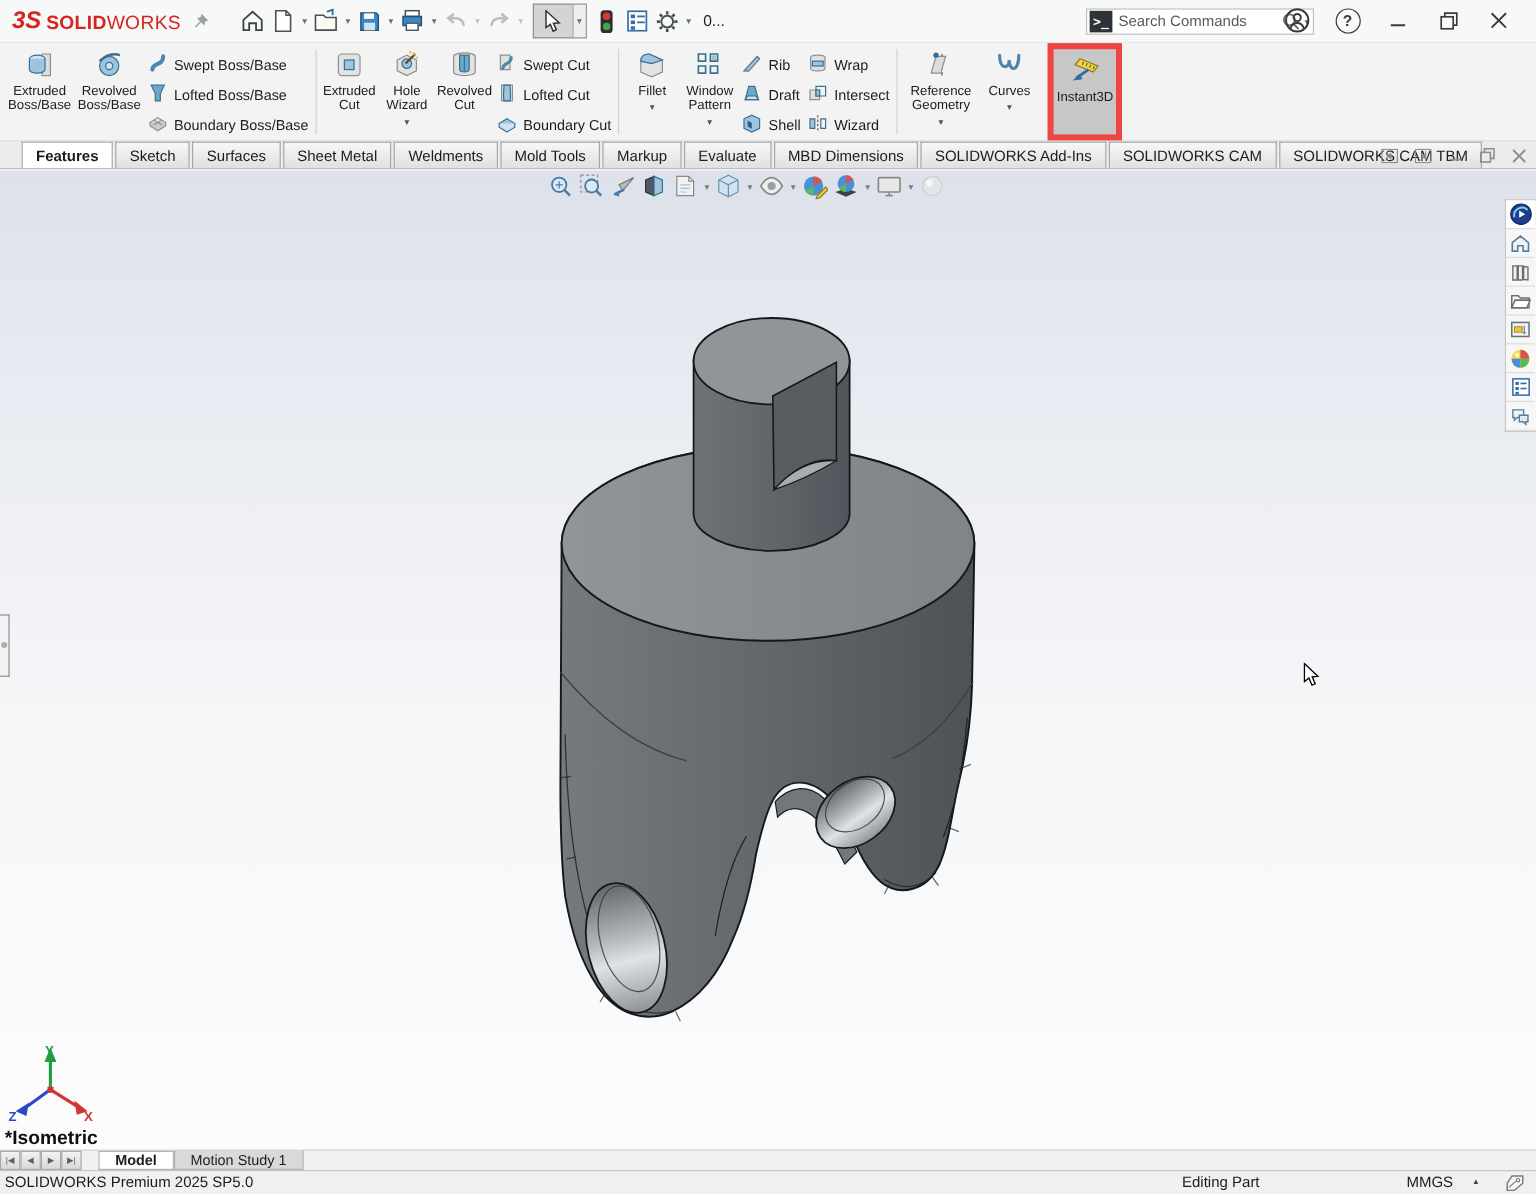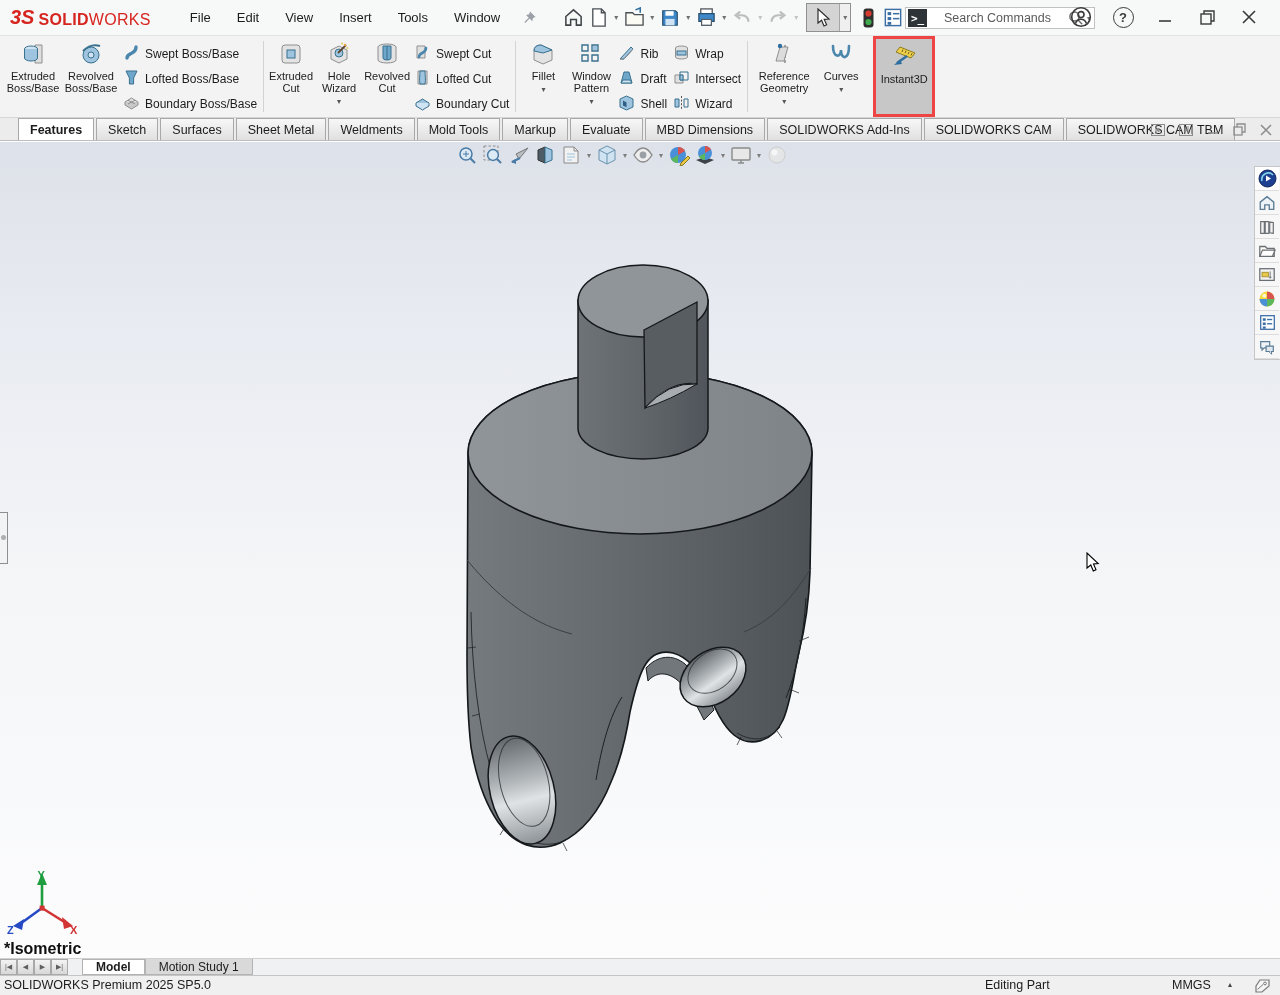--- a/index.html
+++ b/index.html
@@ -18,35 +18,35 @@
 .pinbtn{margin-left:6px;background:none;border:none;padding:2px}
 .qat{display:flex;align-items:center;margin-left:22px;gap:1px}
 .qbtn{width:24px;height:26px;display:flex;align-items:center;justify-content:center;background:none;border:none}
 .caret{font-size:8px;color:#707070;padding:0 3px;background:none;border:none}
 .selwrap{display:flex;align-items:stretch;border:1px solid #909090;background:#d4d4d4;height:29px;margin:0 4px}
 .selwrap .qbtn{height:auto}
 .selwrap .caret{border-left:1px solid #a6a6a6;background:#efefef;display:flex;align-items:center}
 .doctitle{font-size:13px;color:#222;margin-left:6px}
 .search{position:absolute;left:905px;top:7px;width:190px;height:22px;border:1px solid #c0c0c0;background:#fff;display:flex;align-items:center}
 .search .prompt{width:19px;height:18px;background:#2e3338;color:#fff;font-size:11px;display:flex;align-items:center;justify-content:center;margin-left:2px;font-family:"DejaVu Sans Mono",monospace;font-weight:700}
-.search input{border:none;outline:none;flex:1;font-size:12.5px;color:#333;padding:0 17px;min-width:0;background:transparent}
+.search input{border:none;outline:none;flex:1;font-size:12.5px;color:#333;padding:0 5px;min-width:0;background:transparent}
 .search input::placeholder{color:#5a5a5a}
 .wctrl{position:absolute;right:10px;top:3px;display:flex;gap:0;align-items:center}
 .wbtn{width:42px;height:28px;display:flex;align-items:center;justify-content:center;background:none;border:none;color:#3a3a3a}
 .helpq{width:21px;height:21px;border:1.6px solid #3a3a3a;border-radius:50%;display:flex;align-items:center;justify-content:center;font-size:13px;font-weight:700;color:#3a3a3a}
 
 
 .ribbon{position:absolute;top:36px;left:0;right:0;height:82px;background:#f3f3f3;border-bottom:1px solid #d6d6d6;display:flex;align-items:stretch;padding-left:4px}
 .rsep{width:1px;background:#d3d3d3;margin:5px 3px}
 .bitem{width:58px;display:flex;flex-direction:column;align-items:center;padding-top:5px;font-size:11px;line-height:12px;text-align:center;background:none;border:none;color:#1c1c1c}
 .bitem svg{width:26px;height:26px;margin-bottom:3px}
 .bcaret{font-size:8px;color:#555;margin-top:2px}
 .bitem.narrow{width:48px}
 .bitem.wide{width:66px}
-.instant{background:#c7c7c7;border:3px solid #ef4444;width:62px;margin-left:8px}
+.instant{background:#c7c7c7;border:5px solid #ef4444;width:62px;margin-left:8px}
 .scol{display:flex;flex-direction:column;justify-content:space-between;padding:4px 3px 6px 3px}
 .sitem{display:flex;align-items:flex-end;gap:5px;font-size:12px;height:21px;background:none;border:none;color:#1c1c1c;white-space:nowrap}
 .sitem svg{width:17px;height:17px}
 .rchevron{position:absolute;right:14px;top:96px;color:#555;font-size:13px;font-weight:700;background:none;border:none}
 
 
 .tabrow{position:absolute;top:118px;left:0;right:0;height:23px;background:#ececec;border-bottom:1px solid #bdbdbd;display:flex;align-items:flex-end;padding-left:18px}
 .tab{height:22px;display:flex;align-items:center;padding:0 11px;font-size:12.5px;background:linear-gradient(#f7f7f7,#e0e0e0);border:1px solid #a8a8a8;border-bottom:none;margin-right:2px;color:#1c1c1c}
 .tab.active{background:#fff;font-weight:700}
 .dwc{position:absolute;right:8px;top:123px;display:flex;gap:14px;align-items:center;color:#8c8c8c}
@@ -84,28 +84,20 @@
 <body>
 
 <div class="app">
 
   <header class="titlebar">
     <div class="brand">
       <span class="mark">3S</span>
       <span class="solid">SOLID</span>
         <span class="works">WORKS</span>
     </div>
-    <nav class="menus">
-      <span>File</span>
-      <span>Edit</span>
-      <span>View</span>
-      <span>Insert</span>
-      <span>Tools</span>
-      <span>Window</span>
-    </nav>
     <button class="pinbtn">
       <svg width="16" height="16" viewBox="0 0 16 16">
           <path d="M9 1.5 14.5 7 12 8l-.8 3.2-2.6-2.6-4.3 4.3-.9-.9 4.3-4.3L5.1 5.1 8.2 4.3Z" fill="#9aa0a6"></path>
         </svg>
     </button>
     <div class="qat">
       <button class="qbtn">
           <svg width="21" height="21" viewBox="0 0 22 22">
             <path d="M3 10 11 3l8 7v9h-5v-6H8v6H3Z" fill="none" stroke="#3f4448" stroke-width="1.6"></path>
           </svg>

